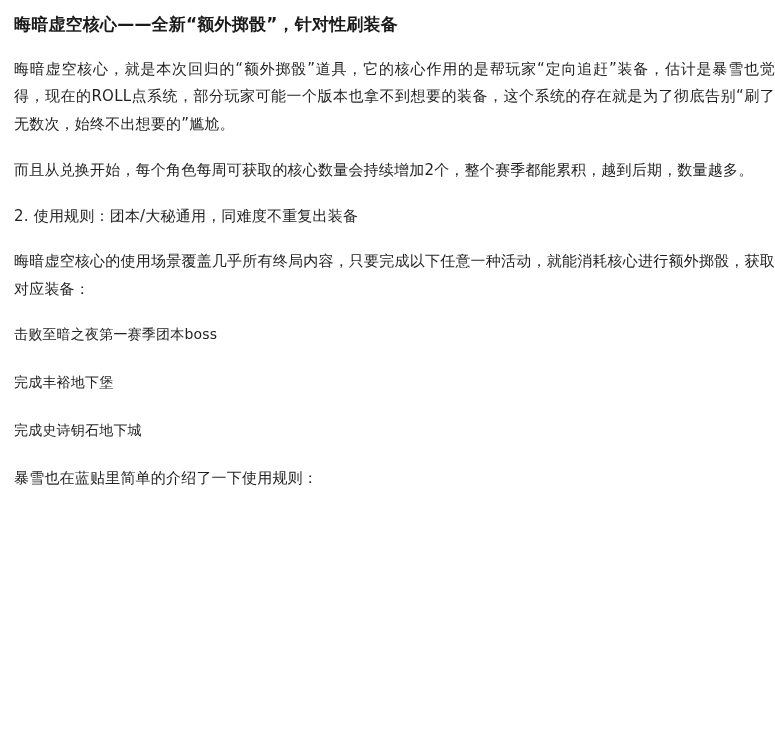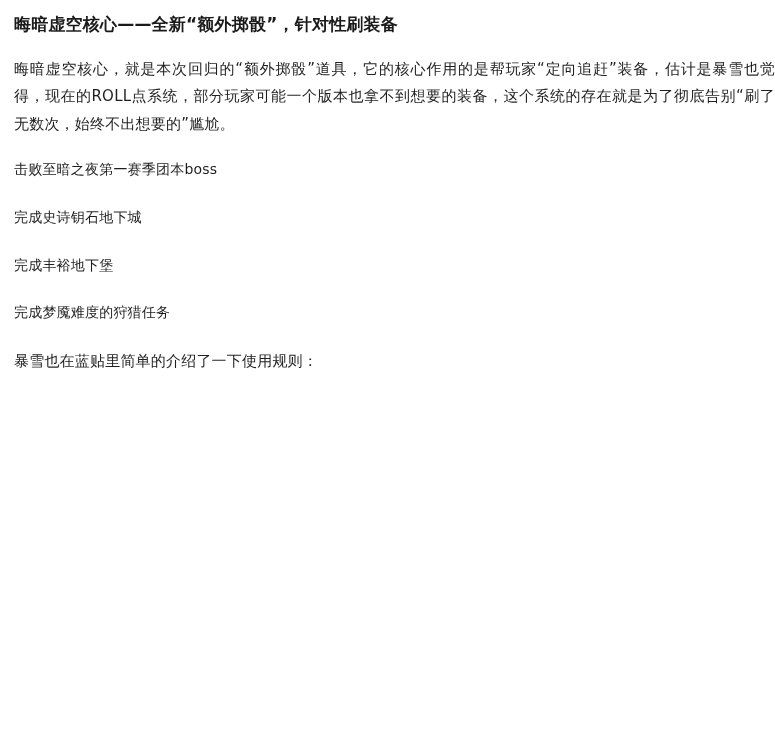--- a/index.html
+++ b/index.html
@@ -53,26 +53,28 @@
 <body>
 
 <div class="article">
 
   <h1 class="article-title">晦暗虚空核心——全新“额外掷骰”，针对性刷装备</h1>
 
   <p class="para">晦暗虚空核心，就是本次回归的“额外掷骰”道具，它的核心作用的是帮玩家“定向追赶”装备，估计是暴雪也觉得，现在的ROLL点系统，部分玩家可能一个版本也拿不到想要的装备，这个系统的存在就是为了彻底告别“刷了无数次，始终不出想要的”尴尬。</p>
 
 
 
+  <p class="para">而且从兑换开始，每个角色每周可获取的核心数量会持续增加2个，整个赛季都能累积，越到后期，数量越多。</p>
 
+  <p class="section-head">2. 使用规则：团本/大秘通用，同难度不重复出装备</p>
 
+  <p class="para">晦暗虚空核心的使用场景覆盖几乎所有终局内容，只要完成以下任意一种活动，就能消耗核心进行额外掷骰，获取对应装备：</p>
 
   <p class="bullet-line">击败至暗之夜第一赛季团本boss</p>
 
+  <p class="bullet-line">完成丰裕地下堡</p>
+
   <p class="bullet-line">完成史诗钥石地下城</p>
 
-  <p class="bullet-line">完成丰裕地下堡</p>
-
-  <p class="bullet-line">完成梦魇难度的狩猎任务</p>
 
   <p class="para">暴雪也在蓝贴里简单的介绍了一下使用规则：</p>
 
 </div>
 
 </body></html>

